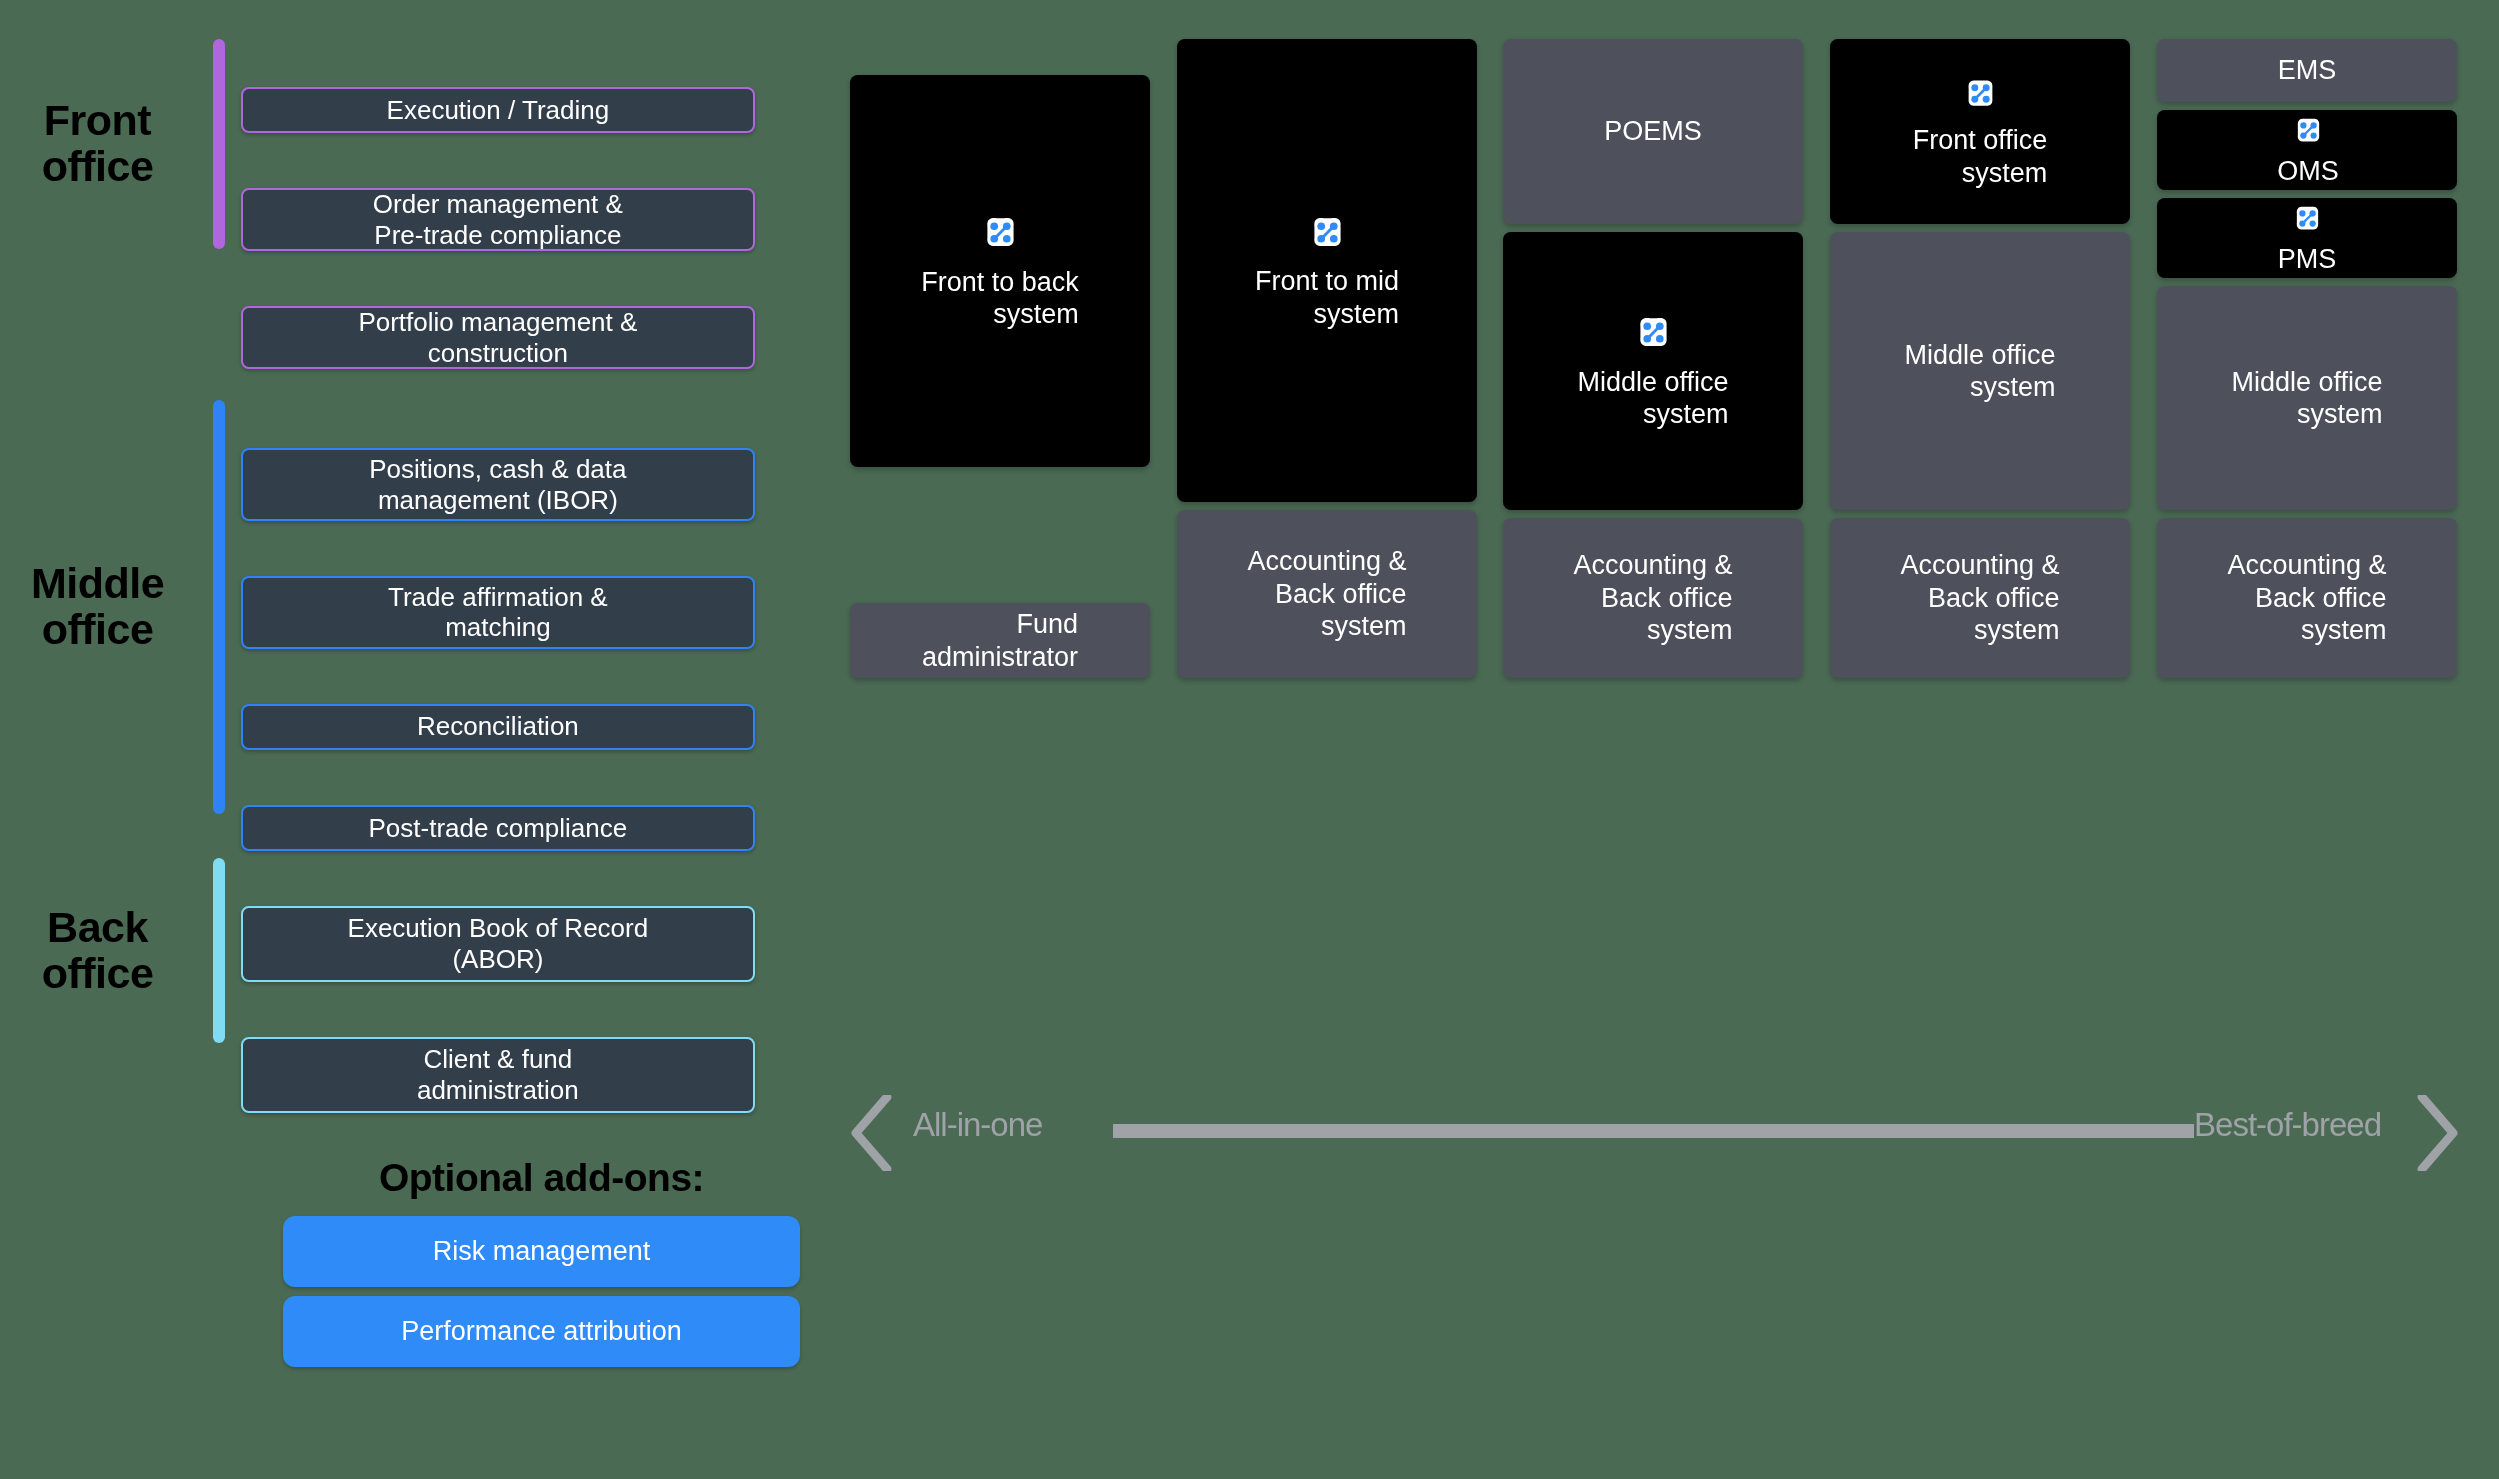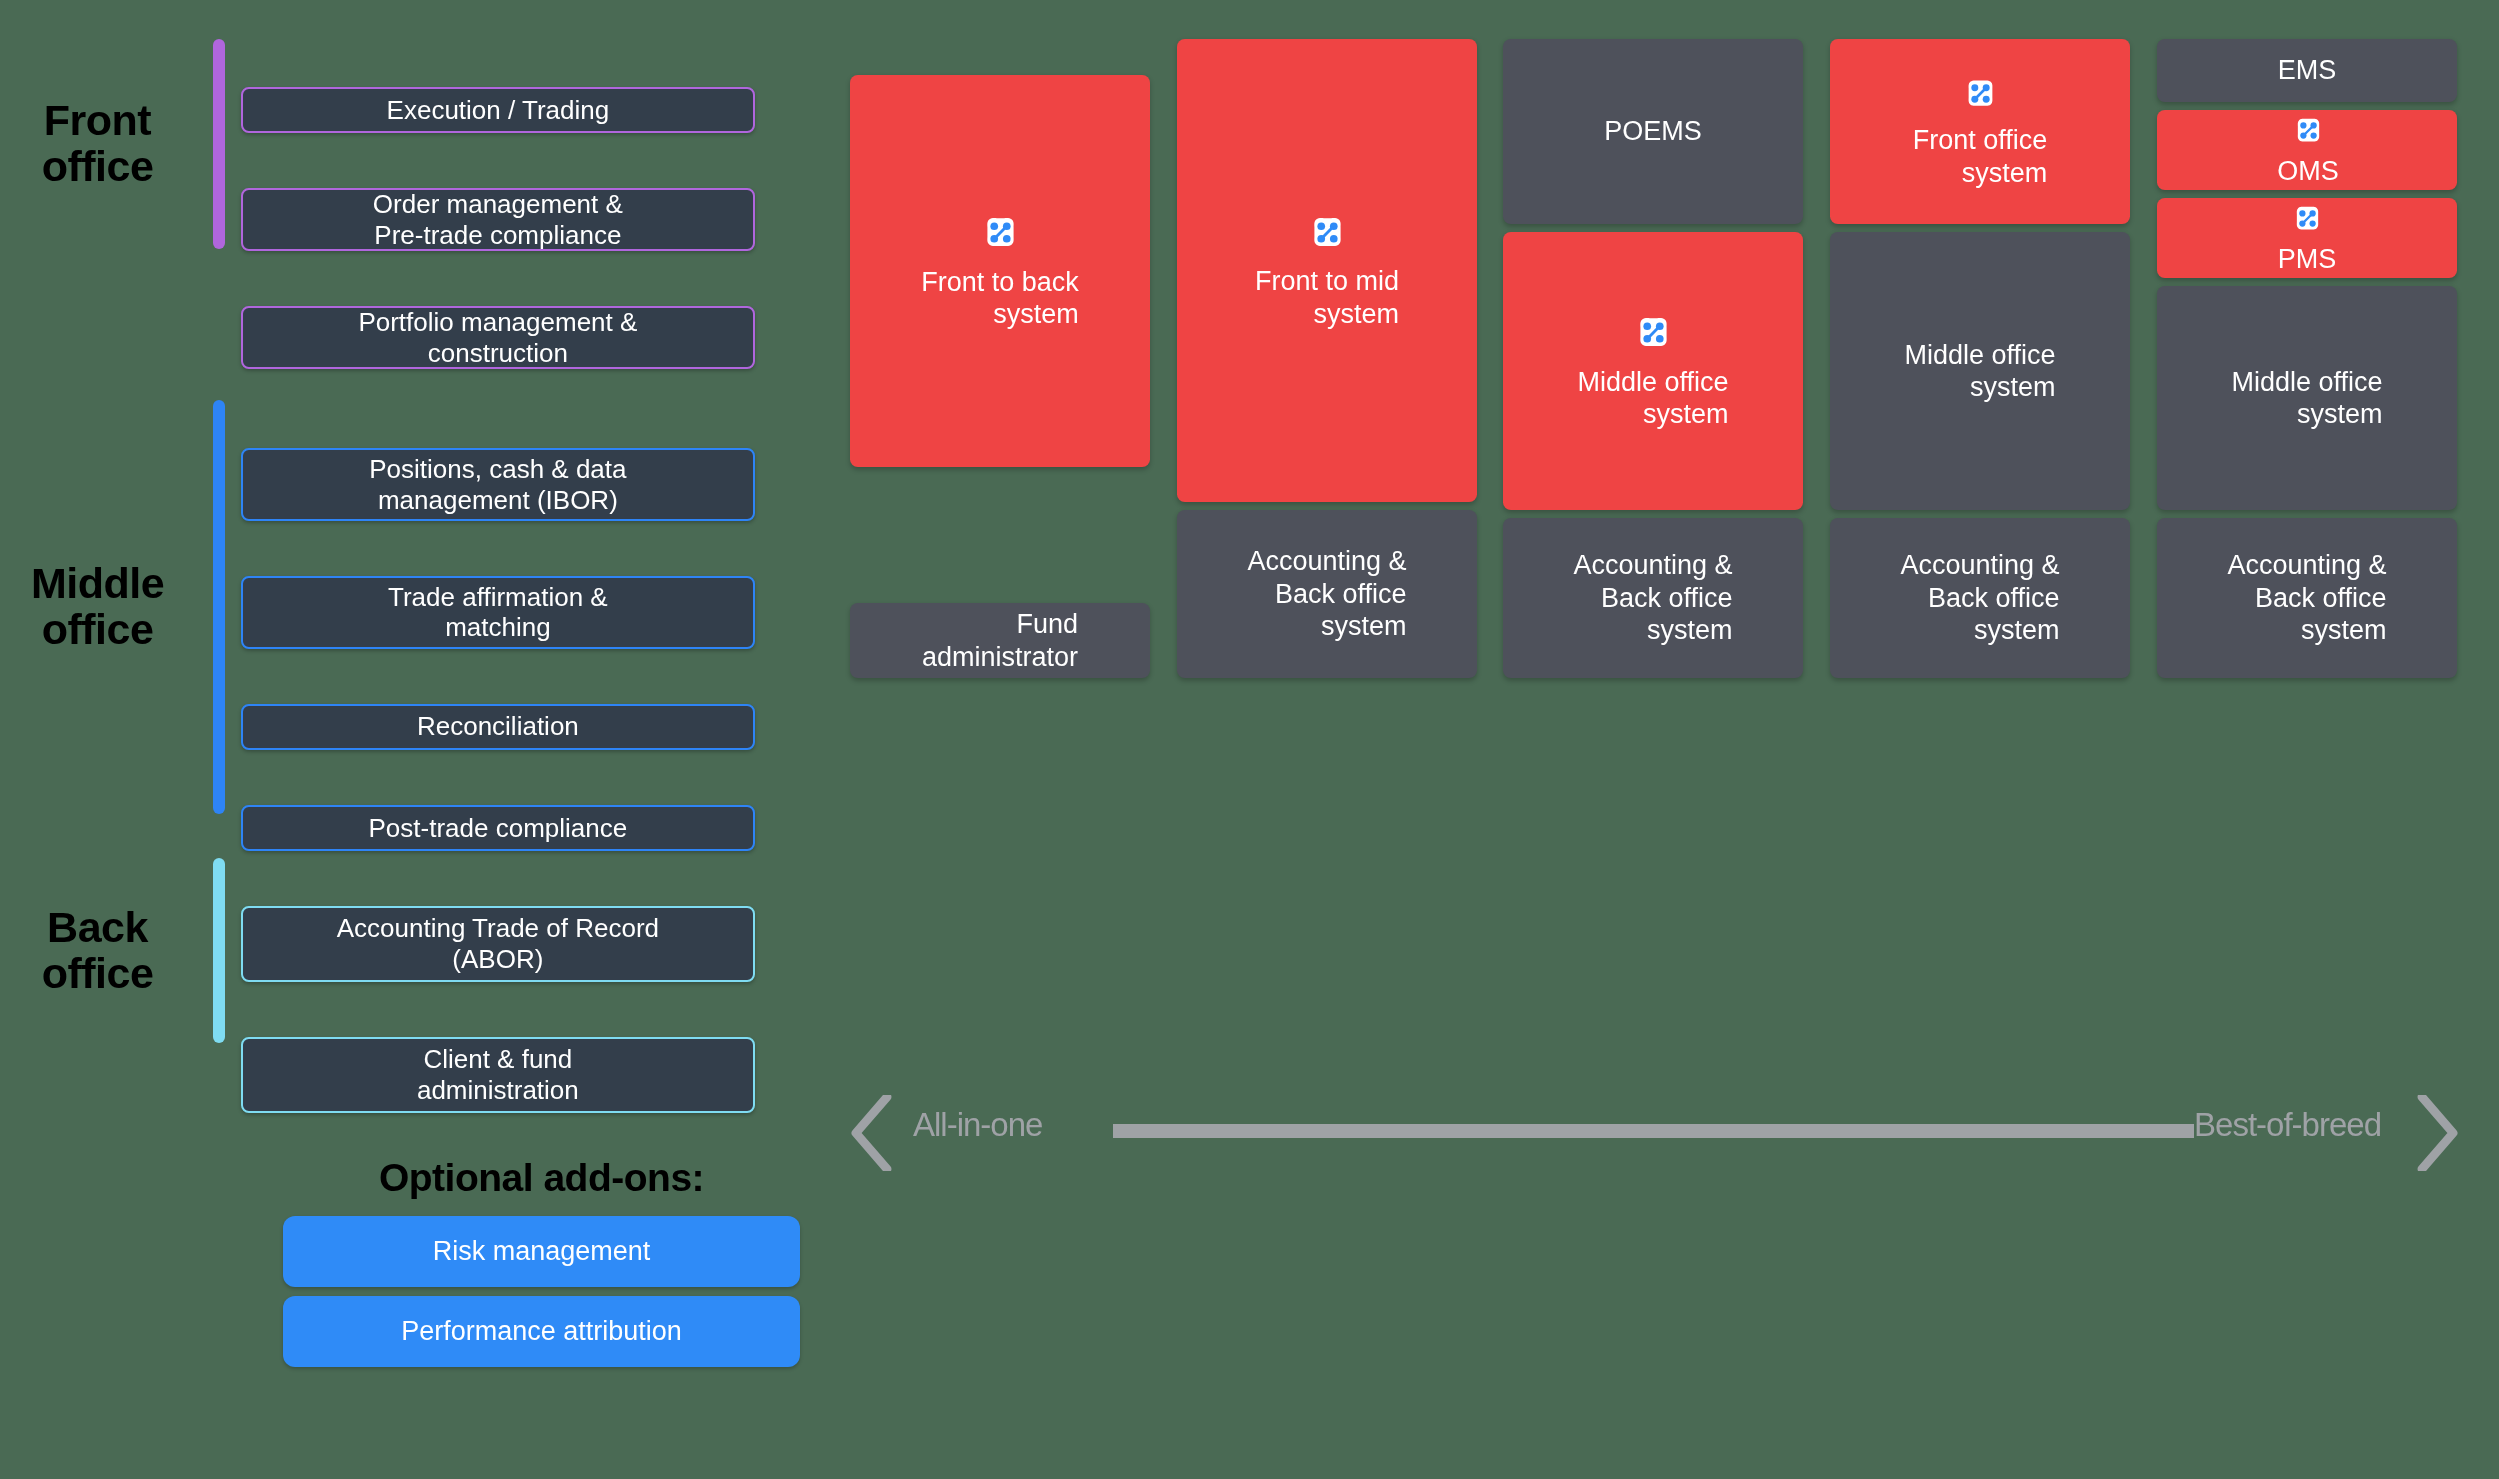--- a/index.html
+++ b/index.html
@@ -42,21 +42,21 @@
 
   
   #matrix{position:absolute;left:850px;top:39px;width:1609px;height:1024px;}
   .col{position:absolute;top:0;width:300px;}
   .cell{
     border-radius:7.8px;color:#fff;text-align:right;
     display:flex;flex-direction:column;align-items:center;justify-content:center;
     font-size:27px;line-height:1.2;box-sizing:border-box;padding:5.9px 9.8px;
     box-shadow:0 2.9px 4.9px rgba(0,0,0,.22);position:absolute;width:100%;
   }
-  .blue{background:#ef4444;}
+  .blue{background:#000000;}
   .gray{background:#4e515b;}
   .cell .lbl{display:block;}
   .nodeicon{display:block;margin-bottom:3.9px;}
 
   
   #axis{position:absolute;left:850px;top:1097px;width:1609px;height:68px;}
   #axisline{position:absolute;left:263px;top:27px;width:1081px;height:13.7px;background:#9fa2a6;}
   #axisLeftLabel{position:absolute;left:63px;top:8.8px;font-size:33px;color:#9fa2a6;letter-spacing:-1px;}
   #axisRightLabel{position:absolute;right:78px;top:8.8px;font-size:33px;color:#9fa2a6;letter-spacing:-1px;}
   .arrowhead{position:absolute;top:-2px;width:43px;height:76px;}
@@ -109,21 +109,21 @@
     </div>
   </div>
 
   <div class="grouprow" style="left:0px;top:858px;height:185px;">
     <div class="grouplabel">
       <span><span>Back</span><br><span>office</span></span>
     </div>
     <div class="accentbar" style="background:#7fdcf2;"></div>
     <div class="boxcol">
       <div class="capbox bd-cyan" style="height:76px;">
-        <span style="white-space:pre-line">Accounting Trade of Record
+        <span style="white-space:pre-line">Execution Book of Record
 (ABOR)</span>
       </div>
       <div class="capbox bd-cyan" style="height:76px;">
         <span style="white-space:pre-line">Client &amp; fund
 administration</span>
       </div>
     </div>
   </div>
 </div>
 

